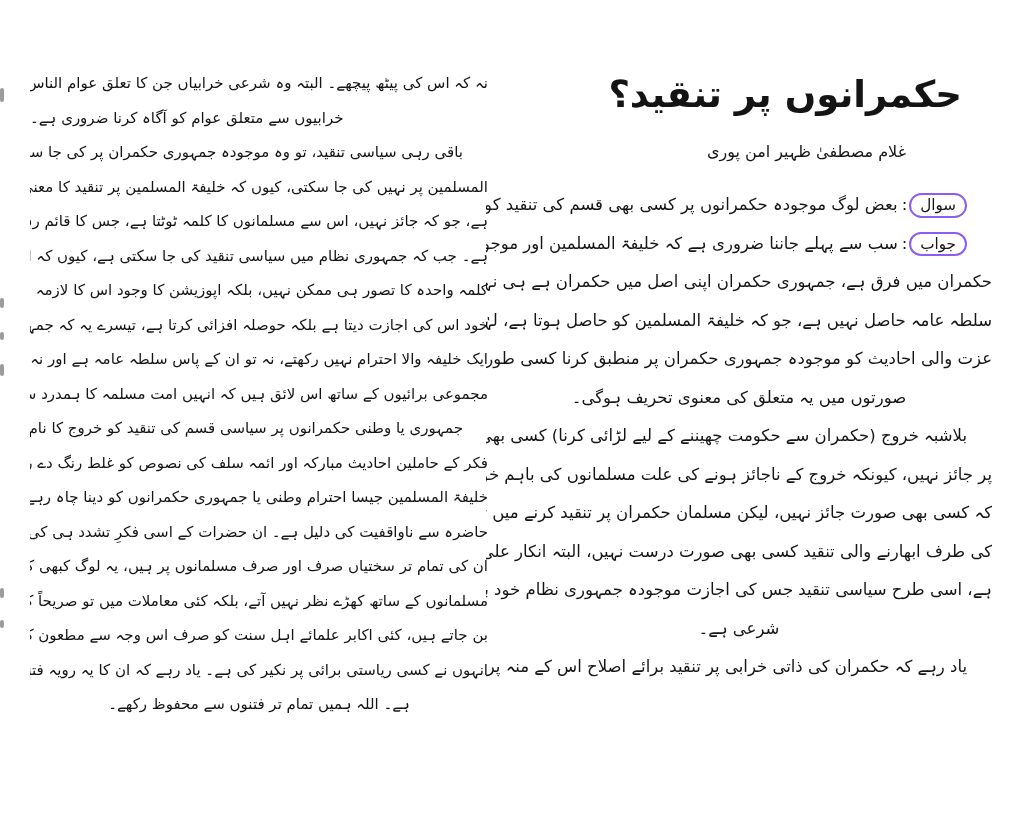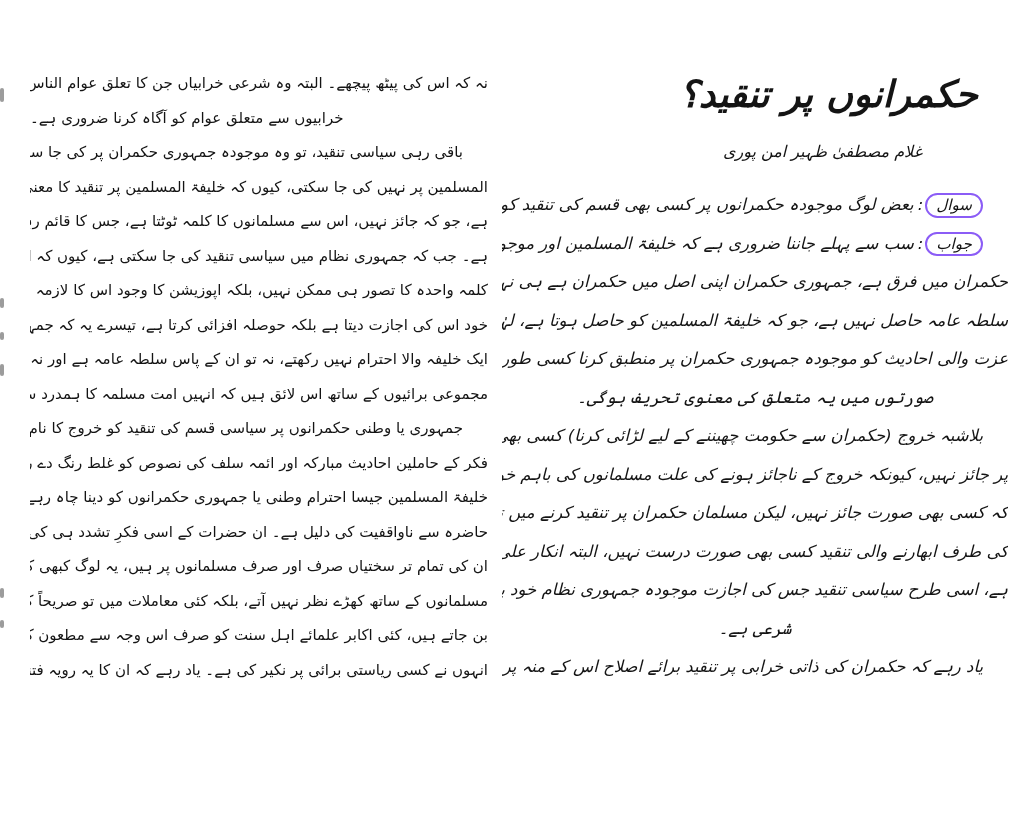--- a/index.html
+++ b/index.html
@@ -16,24 +16,23 @@
     font-family: "DejaVu Sans", sans-serif;
     direction: rtl;
     overflow: hidden;
   }
   
   .col {
     position: absolute;
     top: 0;
   }
   .col-right {           
-    right: 16px;
+    right: 32px;
     top: 62px;
     width: 506px;
-    font-style: italic;
   }
   .col-left {            
     left: 30px;
     top: 66px;
     width: 458px;
   }
   
   .title {
     font-size: 37px;
     font-weight: bold;
@@ -148,20 +147,21 @@
       </div>
     <div class="para">
         <div class="line al-fill indent">جمہوری یا وطنی حکمرانوں پر سیاسی قسم کی تنقید کو خروج کا نام دینا، فکری تشدد ہے، اس</div>
         <div class="line al-fill">فکر کے حاملین احادیث مبارکہ اور ائمہ سلف کی نصوص کو غلط رنگ دے رہے ہیں اور ایک</div>
         <div class="line al-fill">خلیفۃ المسلمین جیسا احترام وطنی یا جمہوری حکمرانوں کو دینا چاہ رہے ہیں، جو کہ حالات</div>
         <div class="line al-fill">حاضرہ سے ناواقفیت کی دلیل ہے۔ ان حضرات کے اسی فکرِ تشدد ہی کی وجہ سے آج تک</div>
         <div class="line al-fill">ان کی تمام تر سختیاں صرف اور صرف مسلمانوں پر ہیں، یہ لوگ کبھی کسی معاملے میں</div>
         <div class="line al-fill">مسلمانوں کے ساتھ کھڑے نظر نہیں آتے، بلکہ کئی معاملات میں تو صریحاً کفار کے ساتھی</div>
         <div class="line al-fill">بن جاتے ہیں، کئی اکابر علمائے اہل سنت کو صرف اس وجہ سے مطعون کرتے ہیں کہ</div>
         <div class="line al-fill">انہوں نے کسی ریاستی برائی پر نکیر کی ہے۔ یاد رہے کہ ان کا یہ رویہ فتنہ گری کا پیش خیمہ</div>
+        <div class="line al-center">ہے۔ اللہ ہمیں تمام تر فتنوں سے محفوظ رکھے۔</div>
       </div>
   </div>
 
   <div class="speck" style="top:88px;  height:14px;"></div>
   <div class="speck" style="top:298px; height:10px;"></div>
   <div class="speck" style="top:332px; height:8px;"></div>
   <div class="speck" style="top:364px; height:12px;"></div>
   <div class="speck" style="top:588px; height:10px;"></div>
   <div class="speck" style="top:620px; height:8px;"></div>
 </div>

